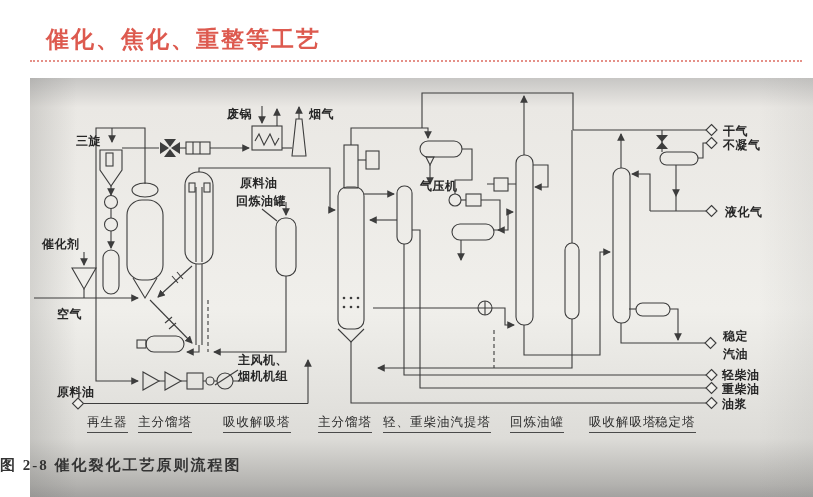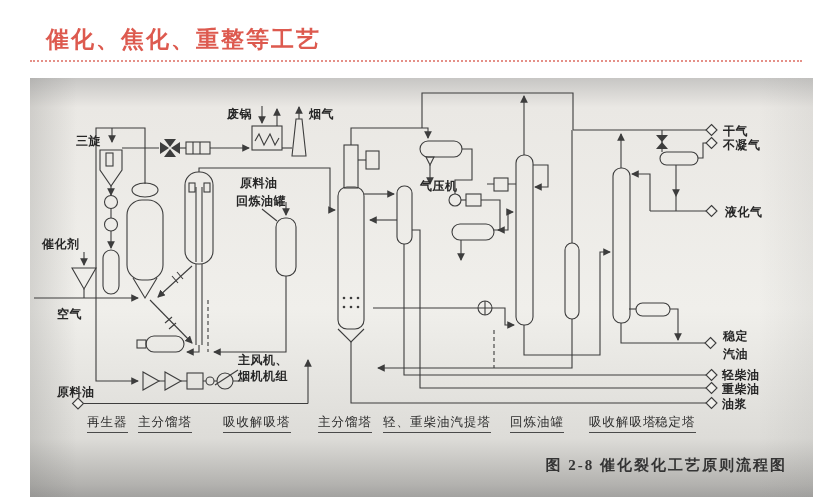--- a/index.html
+++ b/index.html
@@ -32,21 +32,21 @@
   .gfill{stroke:none;fill:var(--line-color);}
   .gdiam{stroke:var(--line-color);stroke-width:1.1;fill:#f1f0ec;}
   .gtext{stroke:none;fill:#262626;font-size:12px;font-weight:600;
          font-family:"Liberation Serif","DejaVu Serif",serif;letter-spacing:0.5px;}
   .equip-label{
     position:absolute;top:414px;
     font-size:12.5px;font-weight:400;color:#2d2d2d;letter-spacing:1px;
     border-bottom:1px solid #4a4a4a;padding-bottom:1px;white-space:nowrap;
   }
   .caption{
-    position:absolute;left:0;top:456px;width:813px;text-align:right;
+    position:absolute;left:0;top:456px;width:813px;text-align:left;
     font-size:15px;font-weight:600;color:#343434;letter-spacing:2px;
     padding-right:26px;box-sizing:border-box;
   }
 </style>
 </head>
 <body>
 
 <div class="page">
 
   <h1 class="page-title">催化、焦化、重整等工艺</h1>

